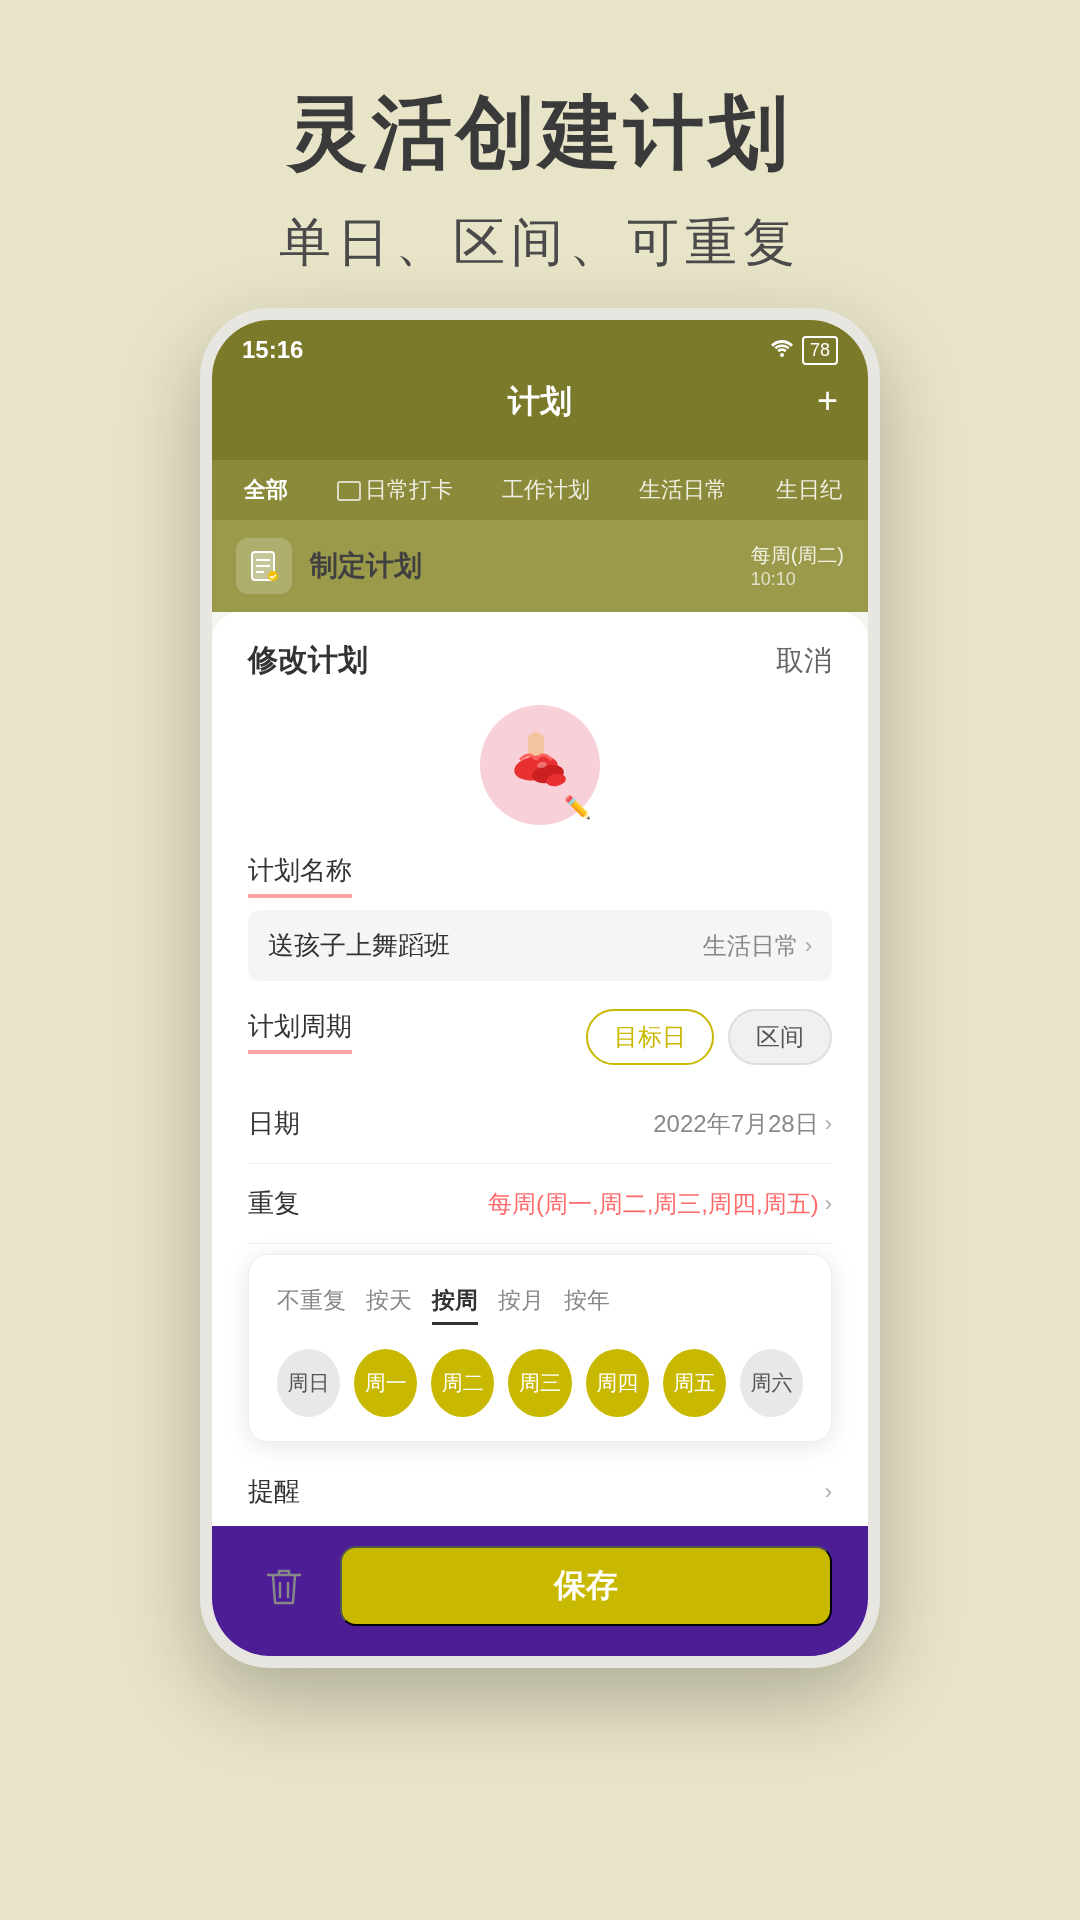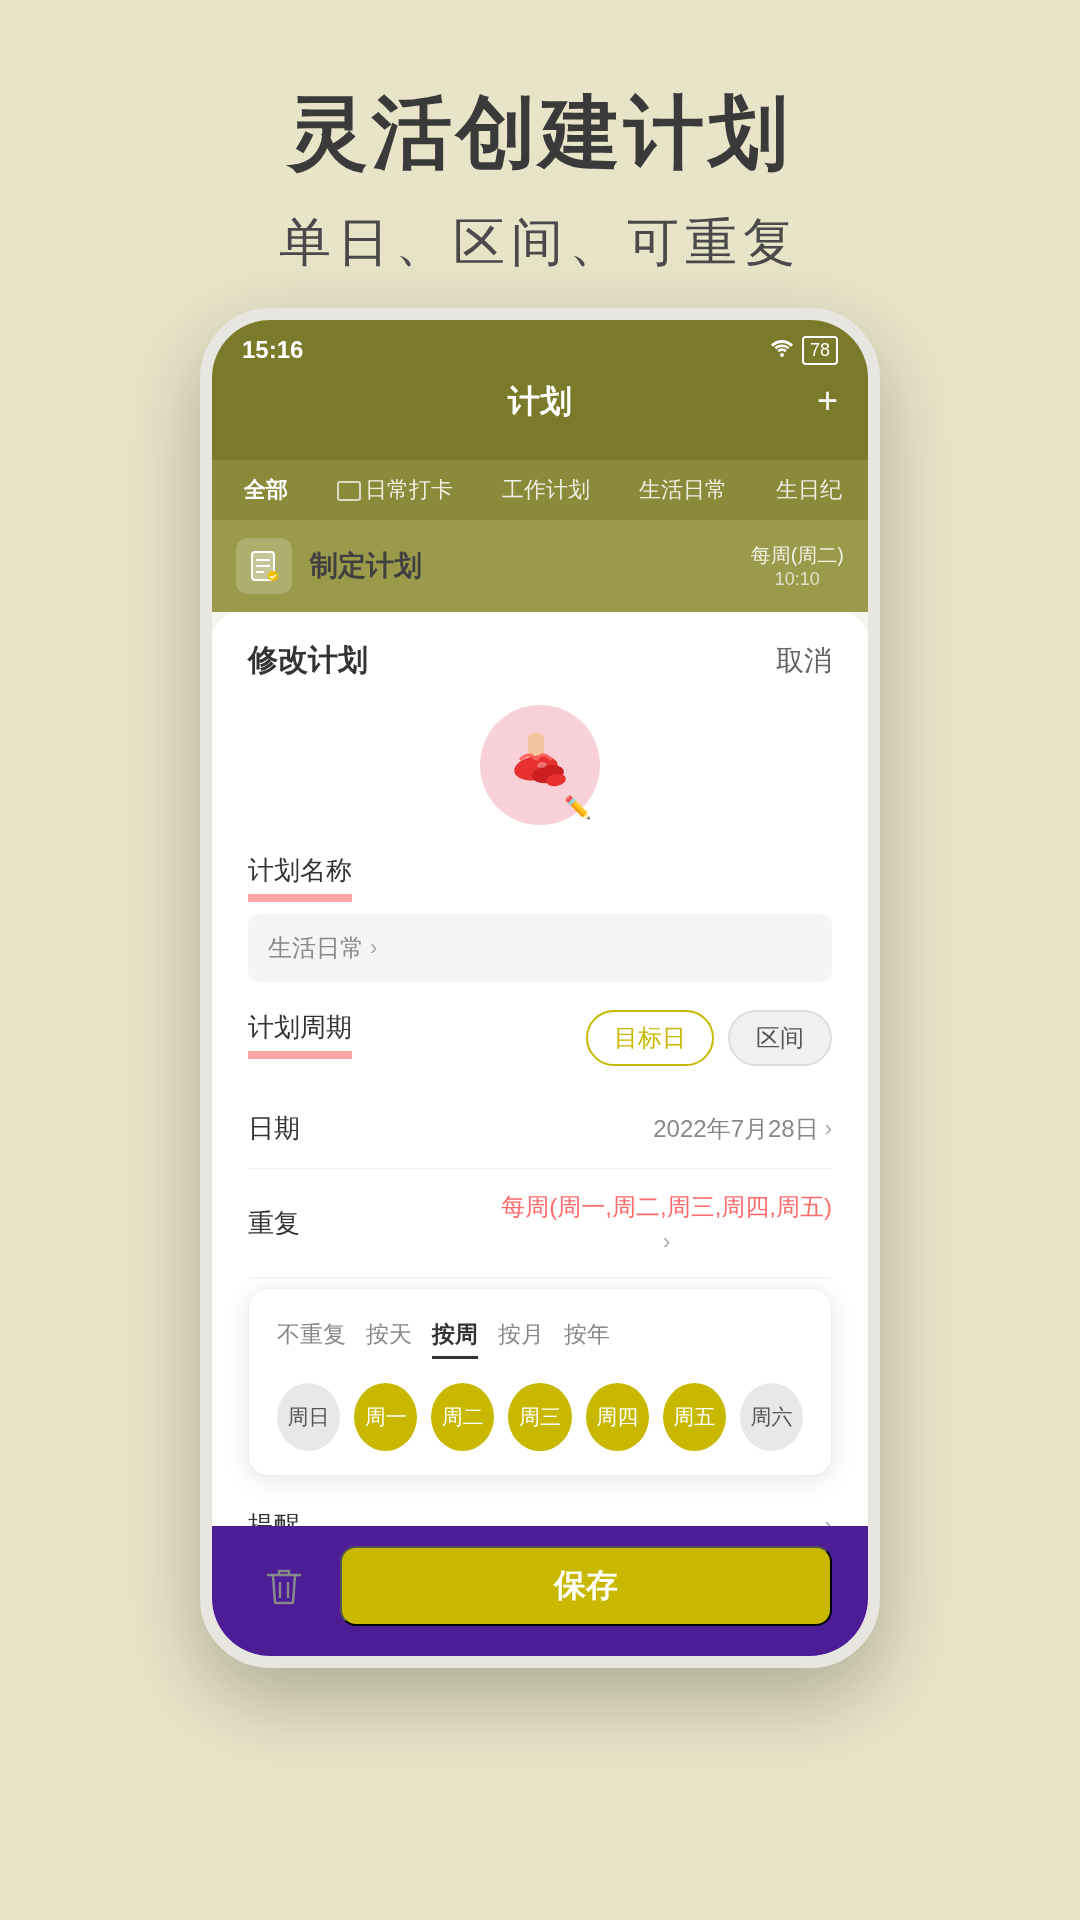--- a/index.html
+++ b/index.html
@@ -166,21 +166,21 @@
     .list-title {
       color: #404040;
       font-size: 28px;
       font-weight: 600;
       flex: 1;
     }
 
     .list-date {
       color: rgba(255,255,255,0.85);
       font-size: 20px;
-      text-align: center;
+      text-align: left;
     }
 
     .list-time {
       color: rgba(255,255,255,0.7);
       font-size: 18px;
       display: block;
     }
 
     
     .modal-sheet {
@@ -236,21 +236,21 @@
       color: #888;
     }
 
     
     .field-label {
       font-size: 26px;
       color: #333;
       font-weight: 500;
       margin-bottom: 12px;
       padding-bottom: 6px;
-      border-bottom: 8px solid #fca5a5;
+      border-bottom: 4px solid #fca5a5;
       display: inline-block;
     }
 
     .field-row {
       display: flex;
       align-items: center;
       background: #f5f5f5;
       border-radius: 12px;
       padding: 18px 20px;
       margin-bottom: 28px;
@@ -327,21 +327,20 @@
     .data-value {
       font-size: 24px;
       color: #888;
       display: flex;
       align-items: center;
       gap: 6px;
     }
 
     .data-value.accent {
       color: #ff6b6b;
-      flex-direction: column;
     }
 
     
     .repeat-picker {
       background: white;
       border-radius: 20px;
       padding: 24px 28px;
       margin: 10px 0;
       box-shadow: 0 4px 24px rgba(0,0,0,0.1);
       border: 1px solid #eee;
@@ -530,20 +529,21 @@
 
           <ellipse cx="42" cy="35" rx="5" ry="3" fill="rgba(255,255,255,0.3)" transform="rotate(-10 42 35)"></ellipse>
         </svg>
         <span class="avatar-edit">✏️</span>
       </div>
     </div>
 
     <div>
       <span class="field-label">计划名称</span>
       <div class="field-row">
+        <span class="field-input">送孩子上舞蹈班</span>
         <span class="field-category">
           <span>生活日常</span>
           <span class="chevron">›</span>
         </span>
       </div>
     </div>
 
     <div>
       <div class="section-row">
         <span class="field-label">计划周期</span>

